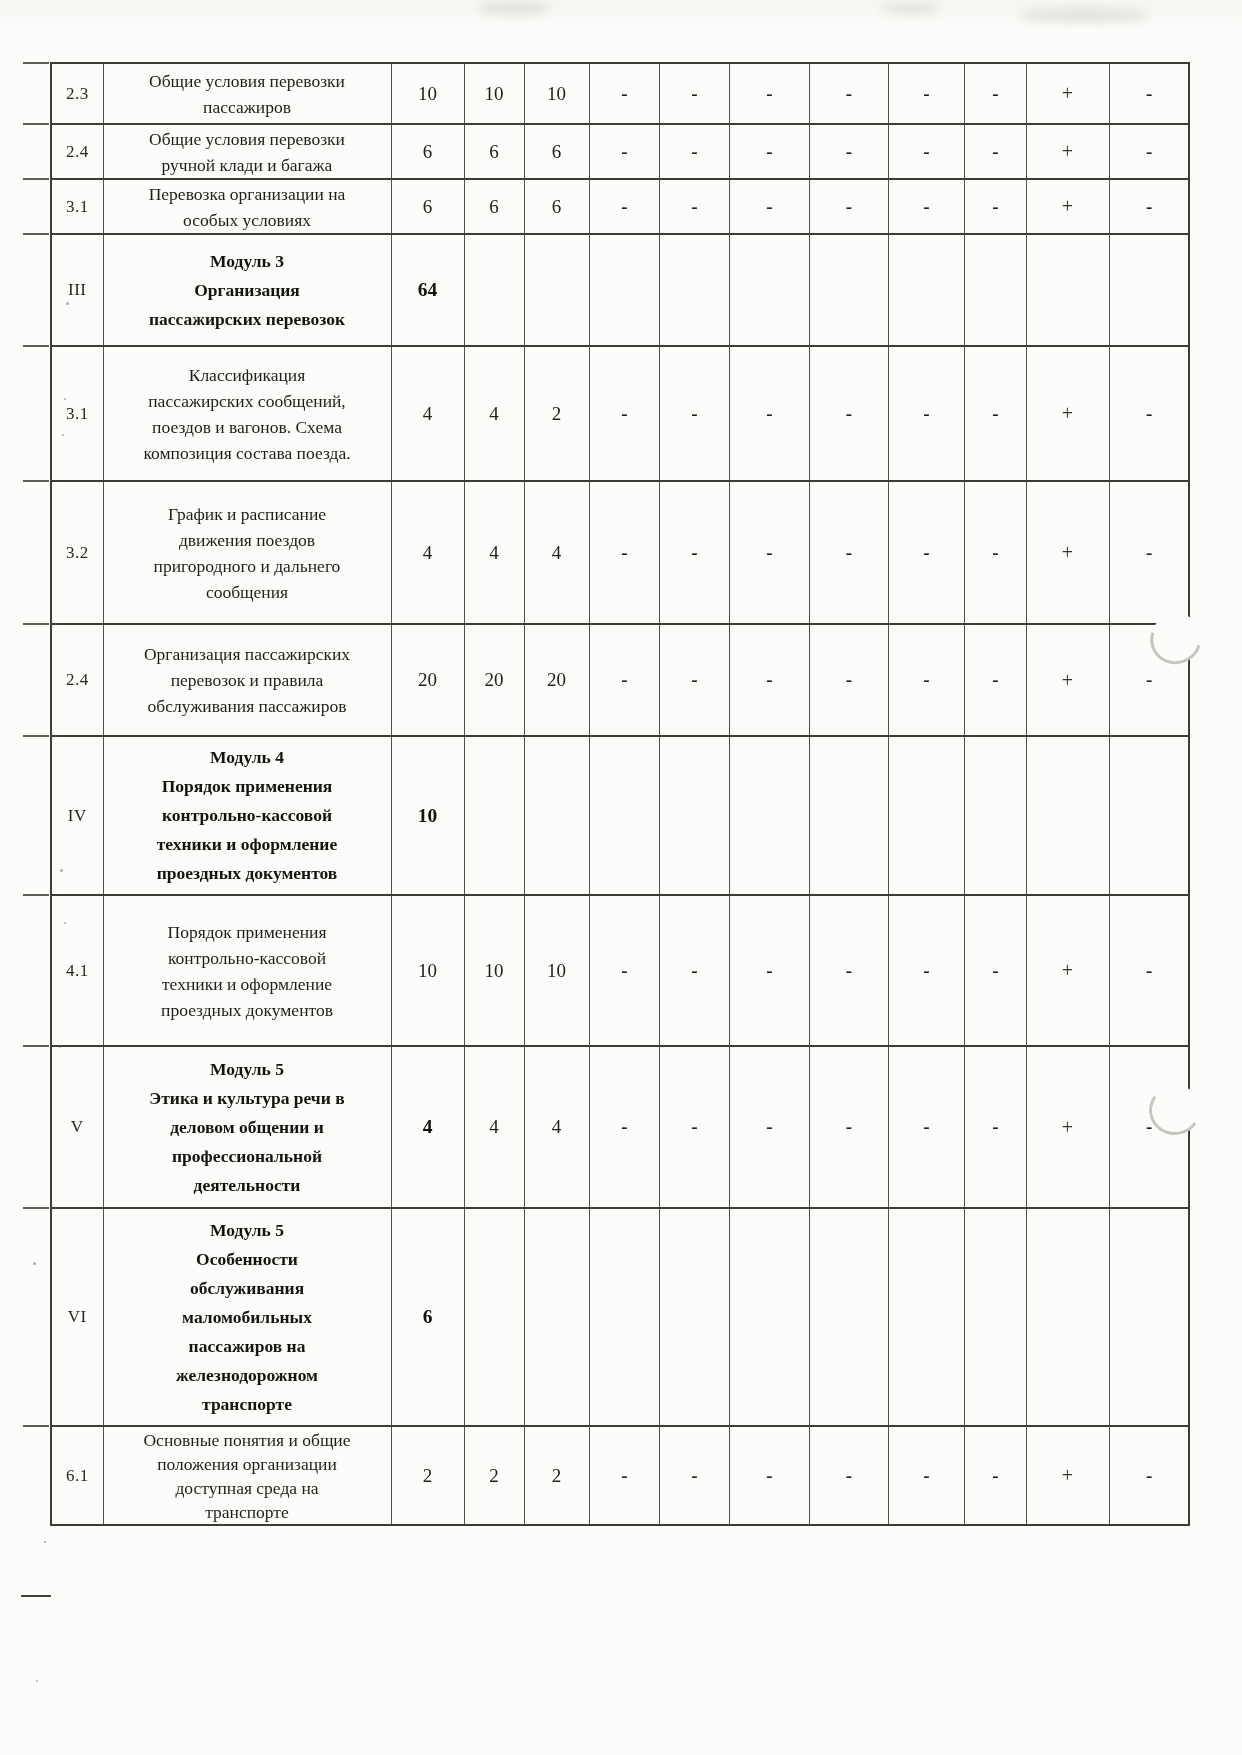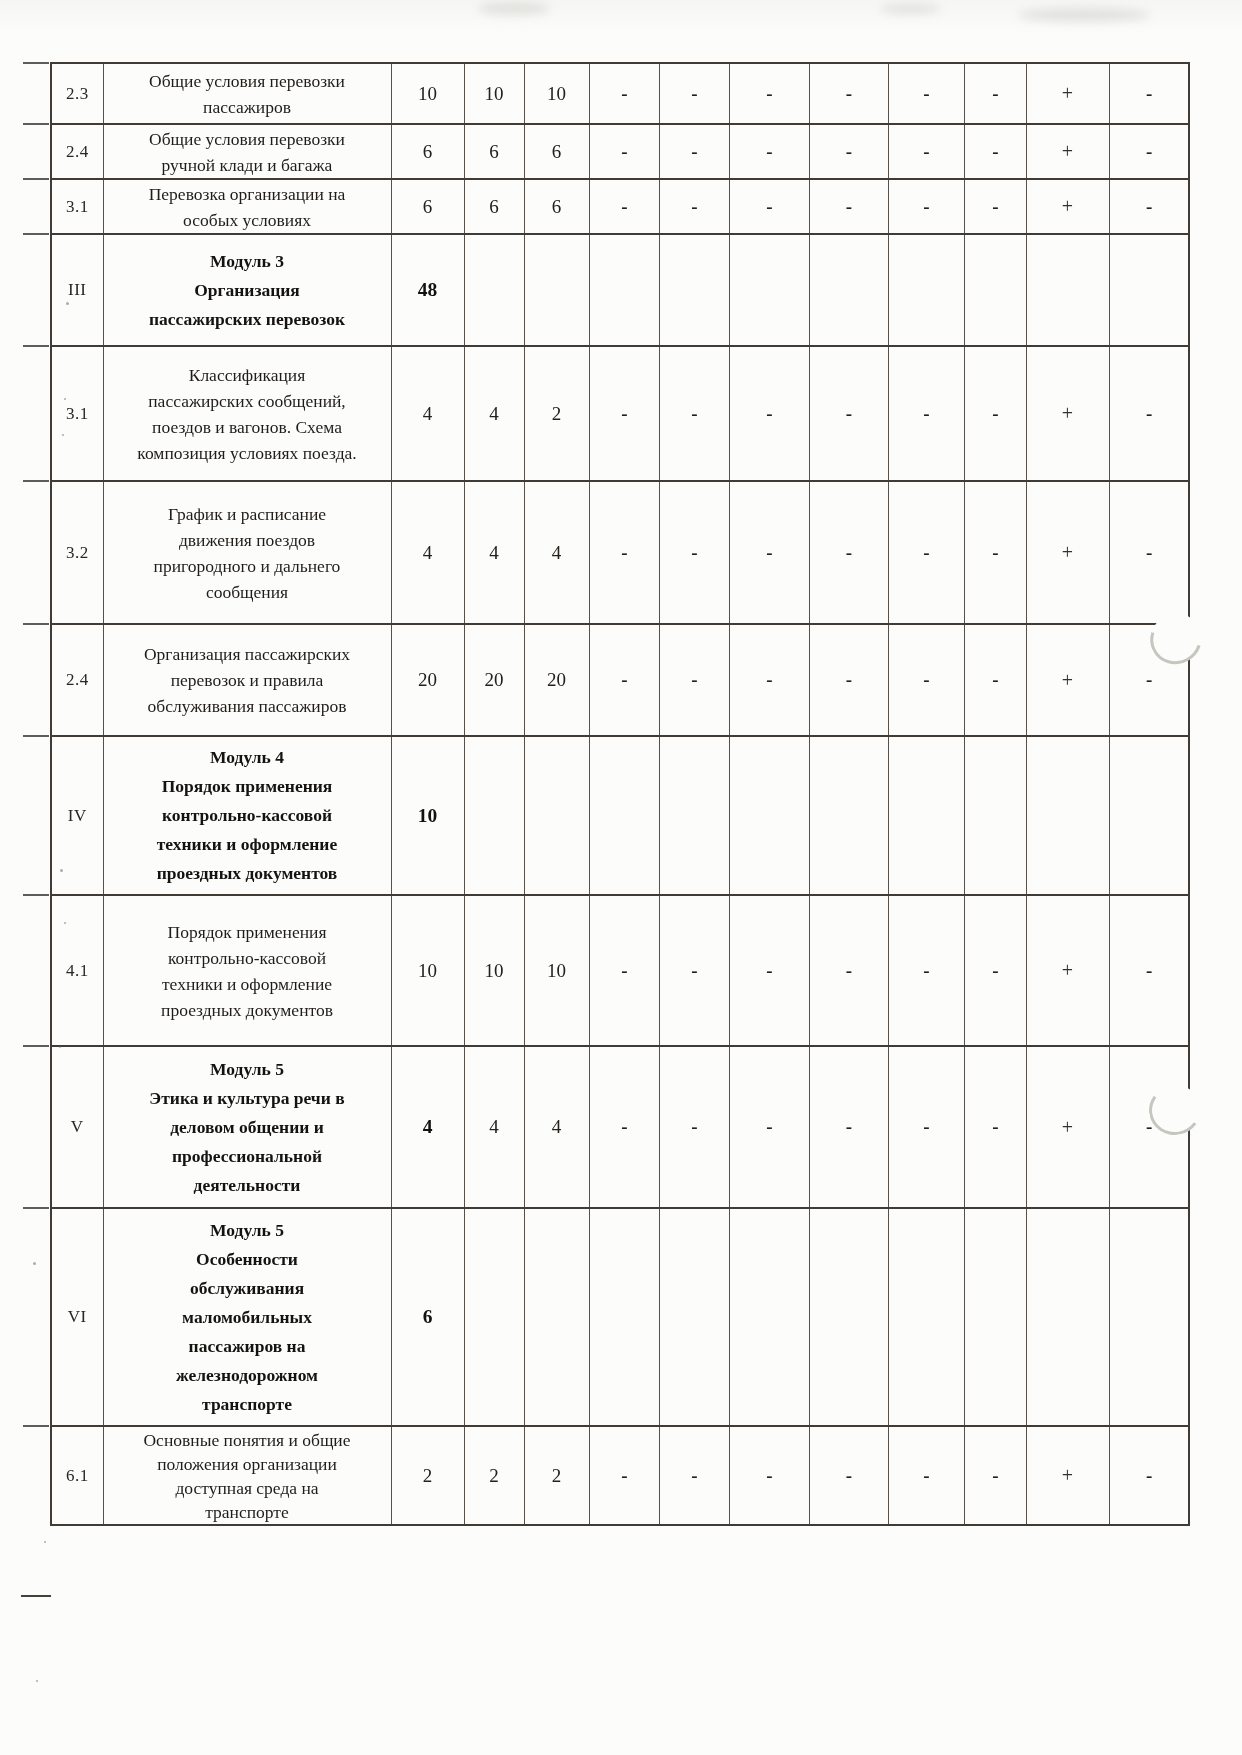--- a/index.html
+++ b/index.html
@@ -146,38 +146,38 @@
             <td class="value-cell sym-dash">-</td>
             <td class="value-cell sym-dash">-</td>
             <td class="value-cell sym-plus">+</td>
             <td class="value-cell sym-dash">-</td>
           </tr>
           <tr class="module-row" style="height: 112px;">
             <td class="num-cell">III</td>
             <td class="title-cell">Модуль 3
 Организация
 пассажирских перевозок</td>
-            <td class="value-cell val-bold">48</td>
+            <td class="value-cell val-bold">64</td>
             <td class="value-cell"></td>
             <td class="value-cell"></td>
             <td class="value-cell"></td>
             <td class="value-cell"></td>
             <td class="value-cell"></td>
             <td class="value-cell"></td>
             <td class="value-cell"></td>
             <td class="value-cell"></td>
             <td class="value-cell"></td>
             <td class="value-cell"></td>
           </tr>
           <tr style="height: 135px;">
             <td class="num-cell">3.1</td>
             <td class="title-cell">Классификация
 пассажирских сообщений,
 поездов и вагонов. Схема
-композиция условиях поезда.</td>
+композиция состава поезда.</td>
             <td class="value-cell">4</td>
             <td class="value-cell">4</td>
             <td class="value-cell">2</td>
             <td class="value-cell sym-dash">-</td>
             <td class="value-cell sym-dash">-</td>
             <td class="value-cell sym-dash">-</td>
             <td class="value-cell sym-dash">-</td>
             <td class="value-cell sym-dash">-</td>
             <td class="value-cell sym-dash">-</td>
             <td class="value-cell sym-plus">+</td>

